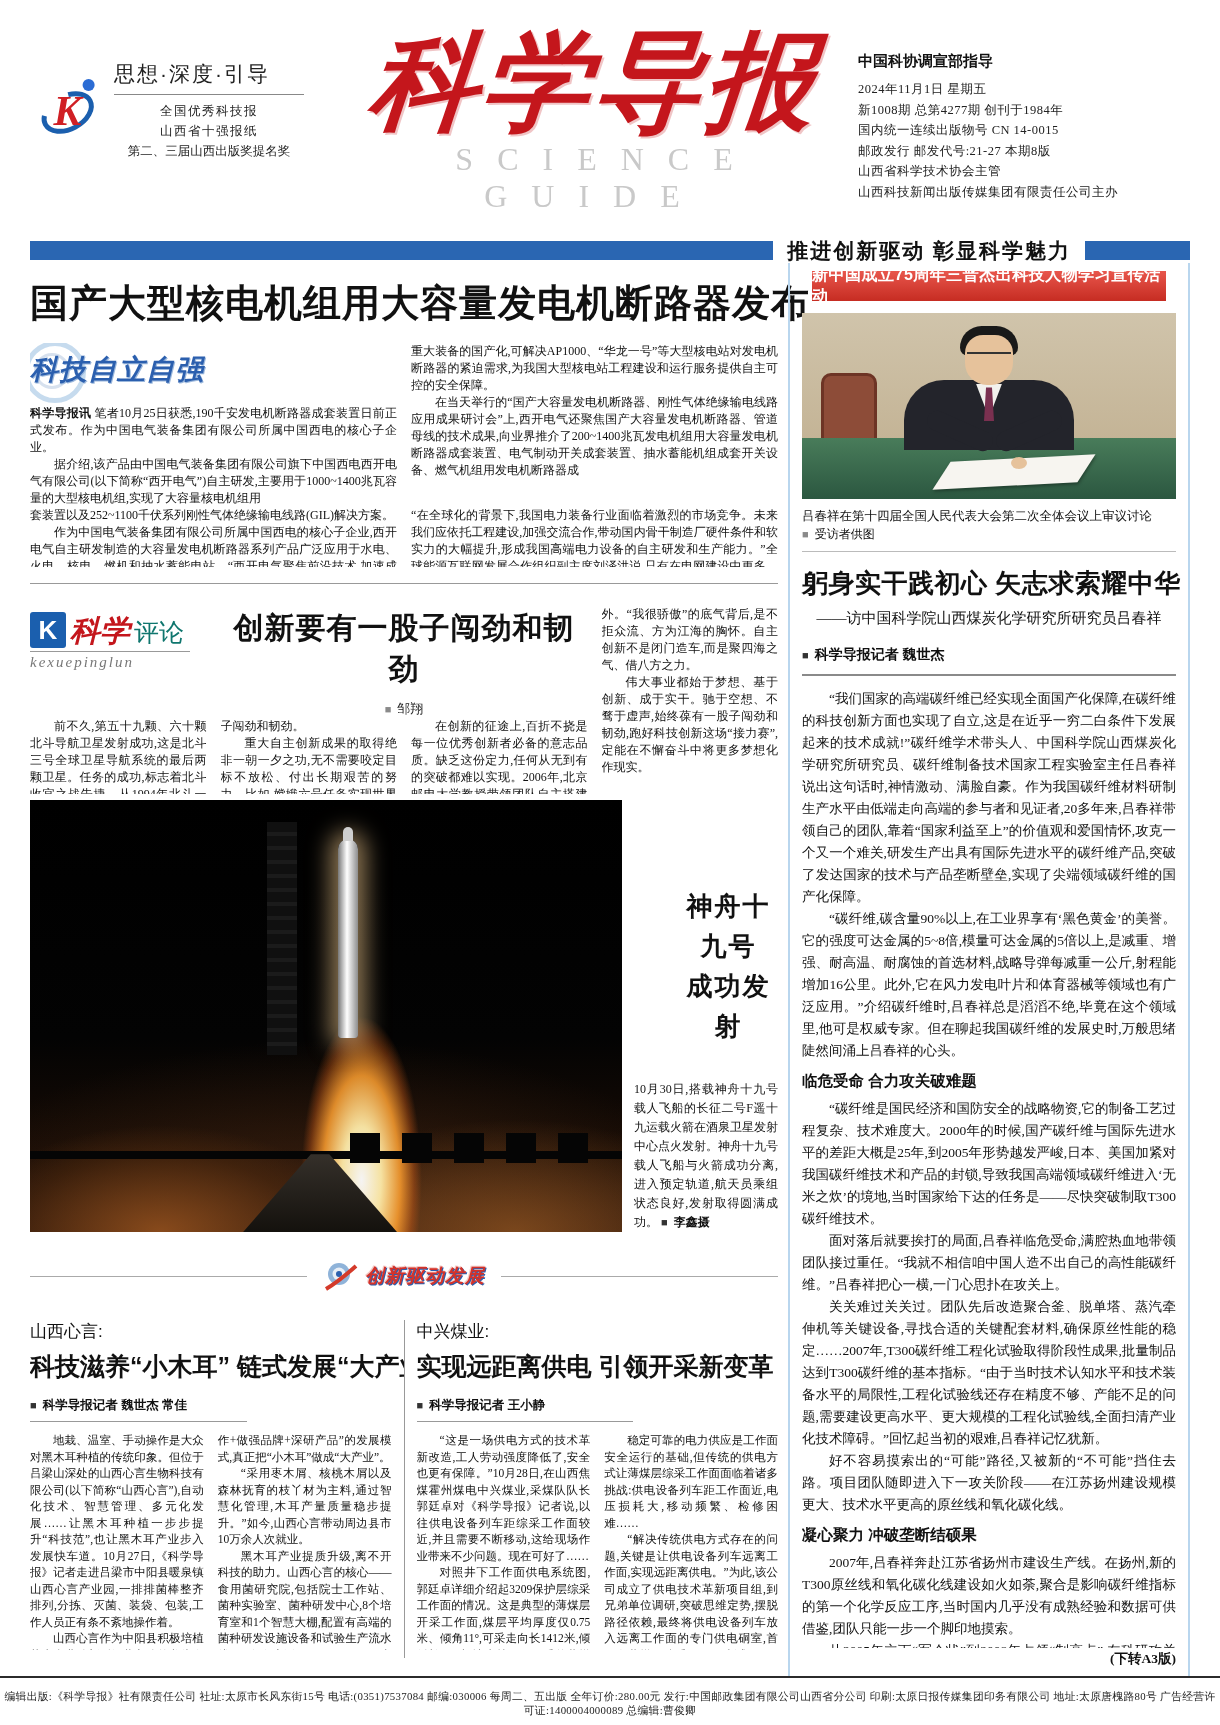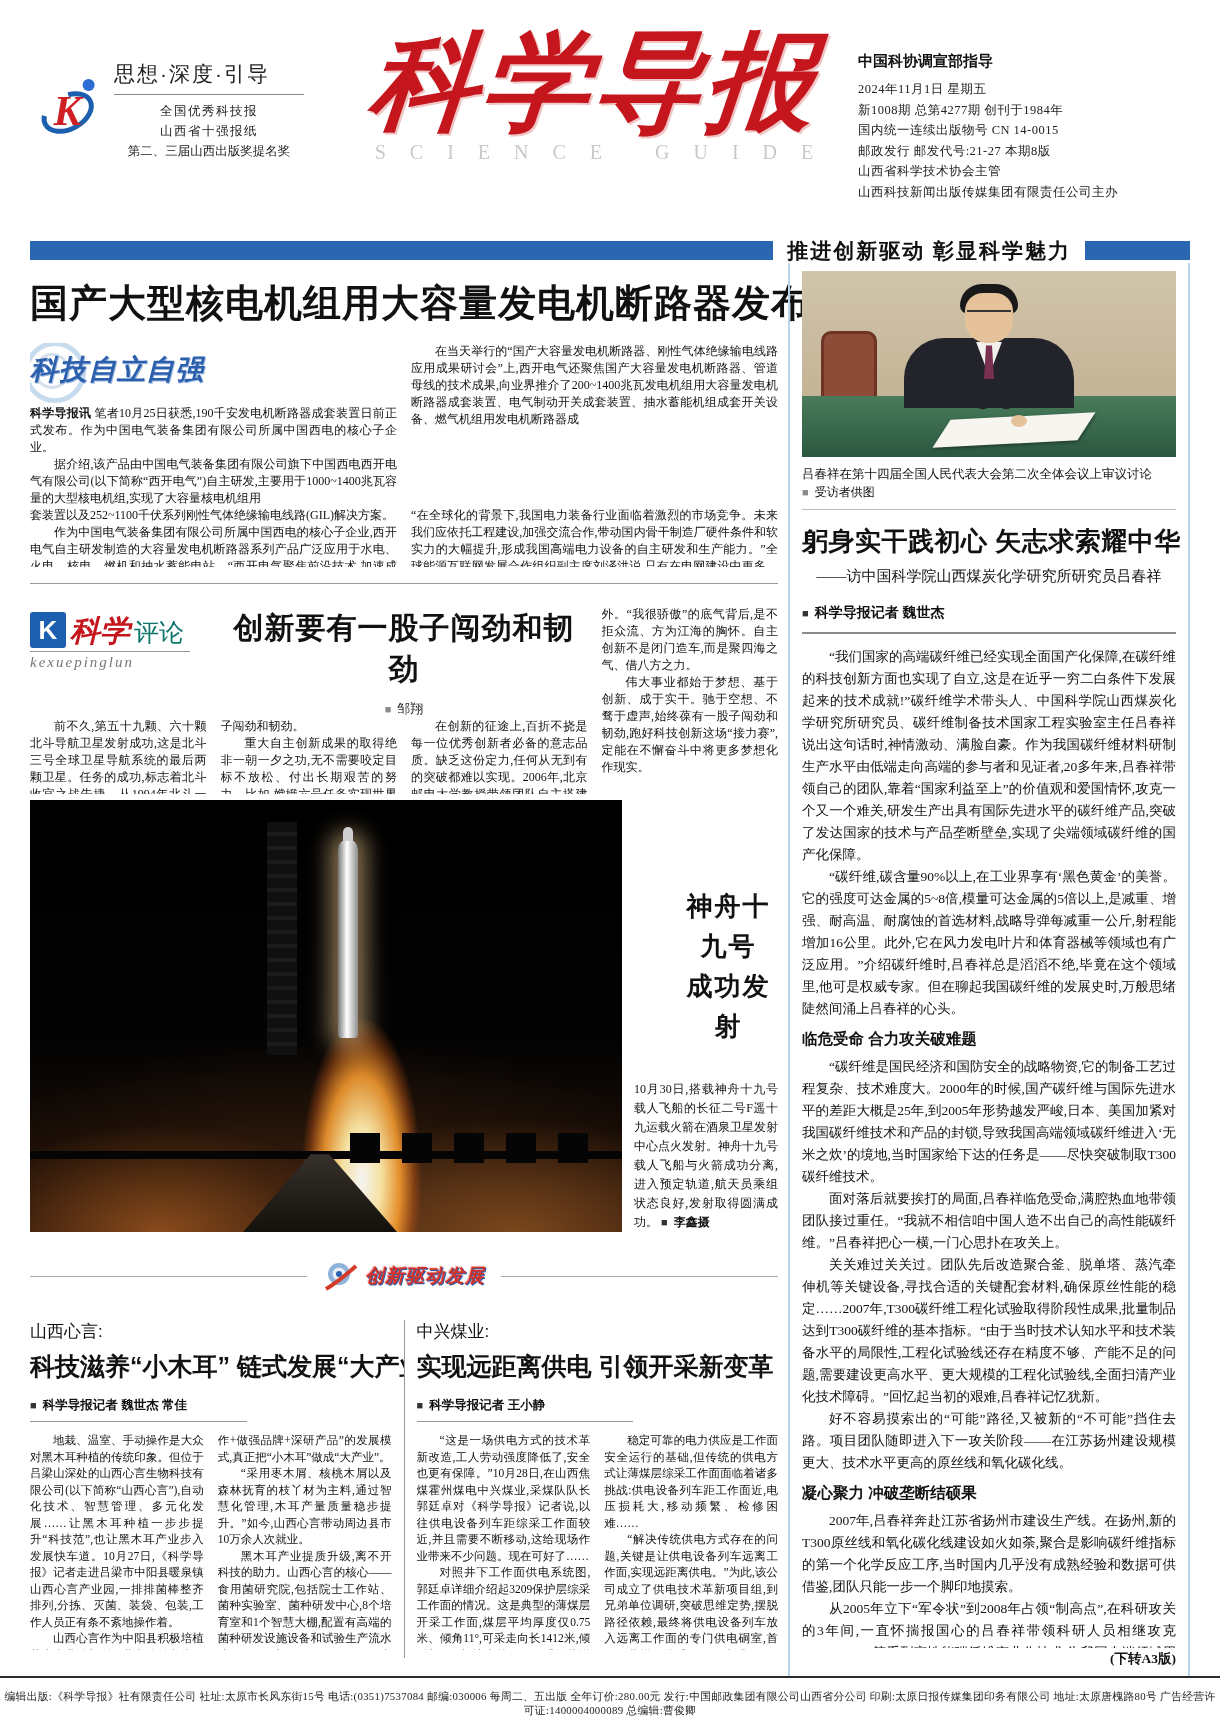--- a/index.html
+++ b/index.html
@@ -12,21 +12,21 @@
   .mh-logo { width:66px; height:66px; margin:14px 6px 0 8px; flex:none; }
   .mh-left-text { padding-left:4px; }
   .mh-tagline { font-family:"Liberation Sans",sans-serif; font-size:21px; letter-spacing:2px; color:#222; }
   .mh-tagline-rule { border-top:1px solid #888; margin:6px 0 6px; width:190px; }
   .mh-honor { font-size:12.5px; line-height:20px; letter-spacing:1.5px; color:#222; text-align:center; width:190px; }
   .mh-honor.small { letter-spacing:0; }
   .brand { flex:1; text-align:center; padding-top:2px; }
   .brand-title { font-family:"Liberation Serif",serif; font-weight:900; font-style:italic;
                  font-size:108px; line-height:1.05; color:#c4161c; letter-spacing:4px;
                  transform:skewX(-5deg); text-shadow:2px 2px 0 rgba(196,22,28,.25); }
-  .brand-sub { font-family:"Liberation Serif",serif; font-size:20px; letter-spacing:24px;
+  .brand-sub { font-family:"Liberation Serif",serif; font-size:32px; letter-spacing:24px;
                color:#c9c9c9; margin-top:2px; text-indent:24px; }
   .mh-right { width:332px; padding-top:28px; }
   .mh-guidance { font-family:"Liberation Sans",sans-serif; font-weight:700; font-size:15px; margin-bottom:8px; }
   .mh-info { font-size:12.5px; line-height:20.5px; color:#222; letter-spacing:.5px; }
 
   
   .slogan { height:25px; margin:0 30px; display:flex; align-items:center; }
   .sbar { height:19px; background:#2a66b2; flex:1; }
   .sbar2 { height:19px; background:#2a66b2; width:105px; }
   .stext { font-family:"Liberation Sans",sans-serif; font-weight:700; font-size:21px; margin:0 14px; letter-spacing:2px; }
@@ -219,20 +219,21 @@
     <div class="lead-cols">
       <div>
         <div class="badge-tech">
           <span>科技自立自强</span>
         </div>
         <p><b>科学导报讯</b>
            <span>笔者10月25日获悉,190千安发电机断路器成套装置日前正式发布。作为中国电气装备集团有限公司所属中国西电的核心子企业。</span></p>
         <p class="ind">据介绍,该产品由中国电气装备集团有限公司旗下中国西电西开电气有限公司(以下简称“西开电气”)自主研发,主要用于1000~1400兆瓦容量的大型核电机组,实现了大容量核电机组用</p>
       </div>
       <div>
+        <p>重大装备的国产化,可解决AP1000、“华龙一号”等大型核电站对发电机断路器的紧迫需求,为我国大型核电站工程建设和运行服务提供自主可控的安全保障。</p>
         <p class="ind">在当天举行的“国产大容量发电机断路器、刚性气体绝缘输电线路应用成果研讨会”上,西开电气还聚焦国产大容量发电机断路器、管道母线的技术成果,向业界推介了200~1400兆瓦发电机组用大容量发电机断路器成套装置、电气制动开关成套装置、抽水蓄能机组成套开关设备、燃气机组用发电机断路器成</p>
       </div>
       <div>
         <p>套装置以及252~1100千伏系列刚性气体绝缘输电线路(GIL)解决方案。</p>
         <p class="ind">作为中国电气装备集团有限公司所属中国西电的核心子企业,西开电气自主研发制造的大容量发电机断路器系列产品广泛应用于水电、火电、核电、燃机和抽水蓄能电站。“西开电气聚焦前沿技术,加速成果转化攻破‘卡脖子’技术难题,研发出一系列达到国际顶尖水平的创新产品和技术,填补了多项国内外技术空白,夯实了电气装备‘国家队’的基石。”中国西电党委常委、副总经理说。</p>
       </div>
       <div>
         <p>“在全球化的背景下,我国电力装备行业面临着激烈的市场竞争。未来我们应依托工程建设,加强交流合作,带动国内骨干制造厂硬件条件和软实力的大幅提升,形成我国高端电力设备的自主研发和生产能力。”全球能源互联网发展合作组织副主席刘泽洪说,只有在电网建设中更多、更广泛地使用国产设备,才能推进电力装备领域高端制造技术和装备的自主可控,从而出现更多类似“大容量发电机断路器”这样技术先进、填补国内空白的产品,实现我国电力装备整机水平的突破和跨越。</p>
 
       </div>
@@ -340,20 +341,21 @@
           <div>
             <p class="ind">稳定可靠的电力供应是工作面安全运行的基础,但传统的供电方式让薄煤层综采工作面面临着诸多挑战:供电设备列车距工作面近,电压损耗大,移动频繁、检修困难……</p>
             <p class="ind"><span>“解决传统供电方式存在的问题,关键是让供电设备列车远离工作面,实现远距离供电。”为此,该公司成立了供电技术革新项目组,到兄弟单位调研,突破思维定势,摆脱路径依赖,最终将供电设备列车放入远离工作面的专门供电硐室,首次在薄煤层综采工作面尝试3300V远距离供电。</span></p>
           </div>
         </div>
       </div>
     </div>
   </div>
 
   <div class="right-col">
+    <div class="red-banner">新中国成立75周年三晋杰出科技人物学习宣传活动</div>
 
     <div class="portrait">
       <div class="pt-chair"></div>
       <div class="pt-table"></div>
       <div class="pt-suit"></div>
       <div class="pt-shirt"></div>
       <div class="pt-tie"></div>
       <div class="pt-hair"></div>
       <div class="pt-face"></div>
       <div class="pt-glasses"></div>

